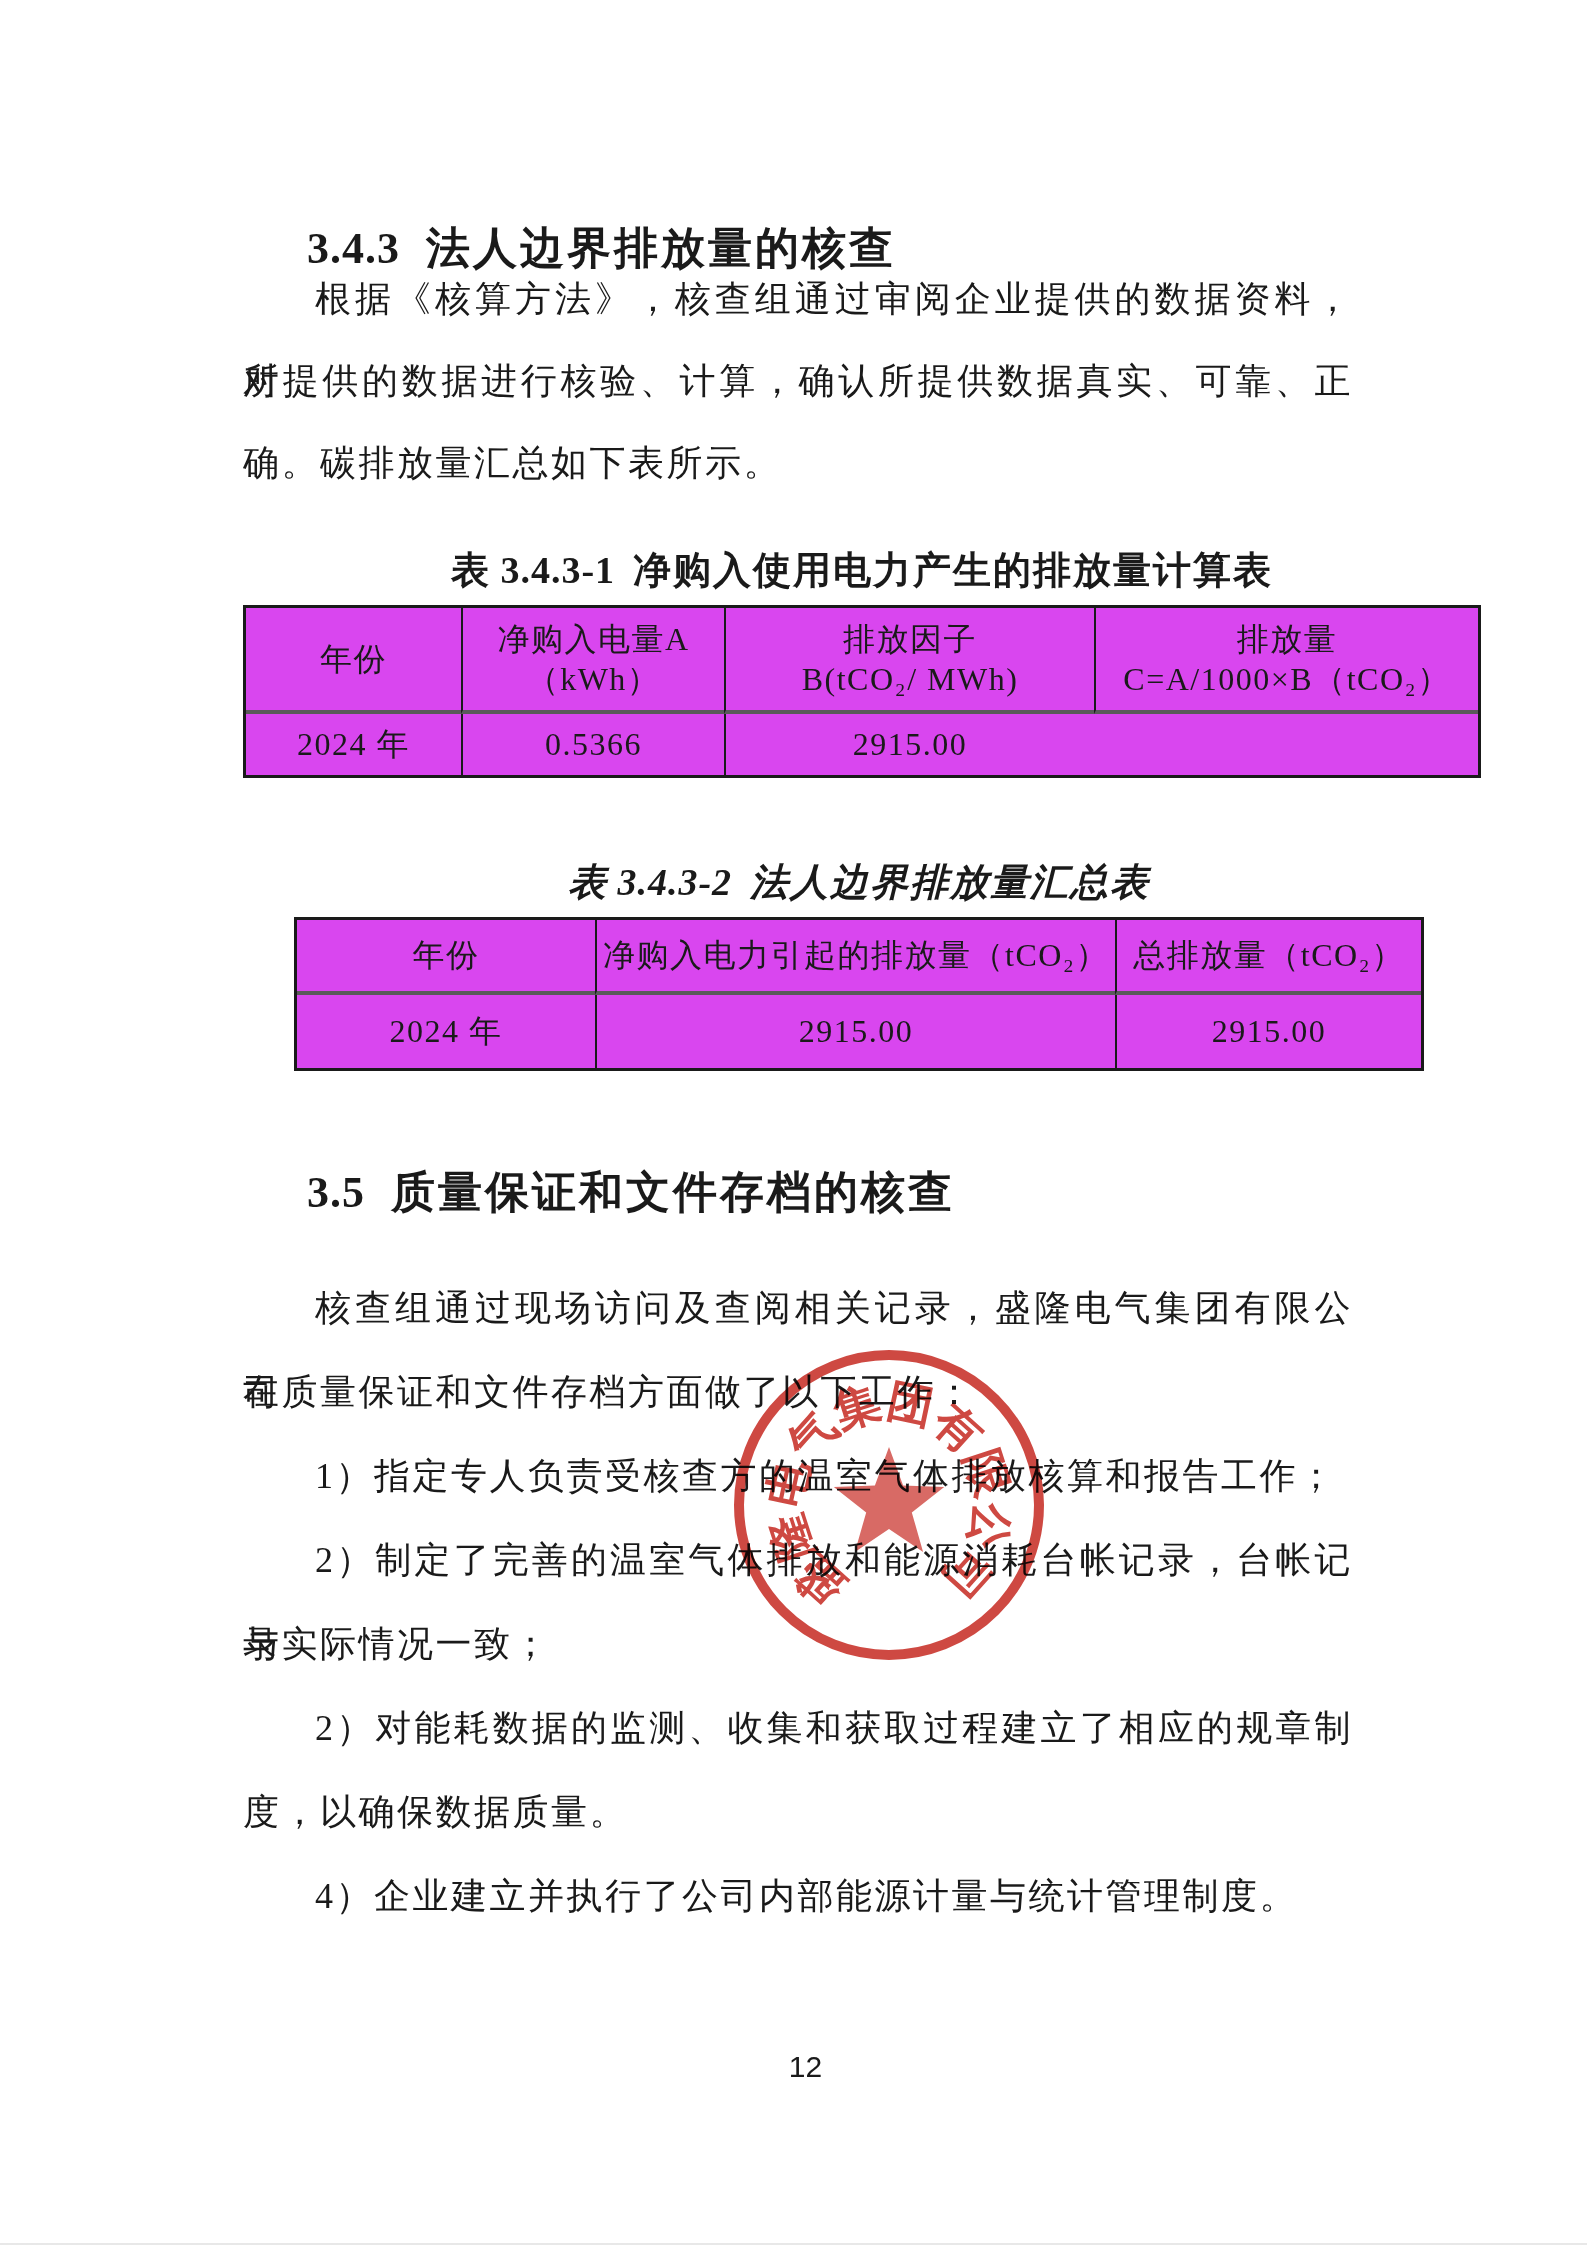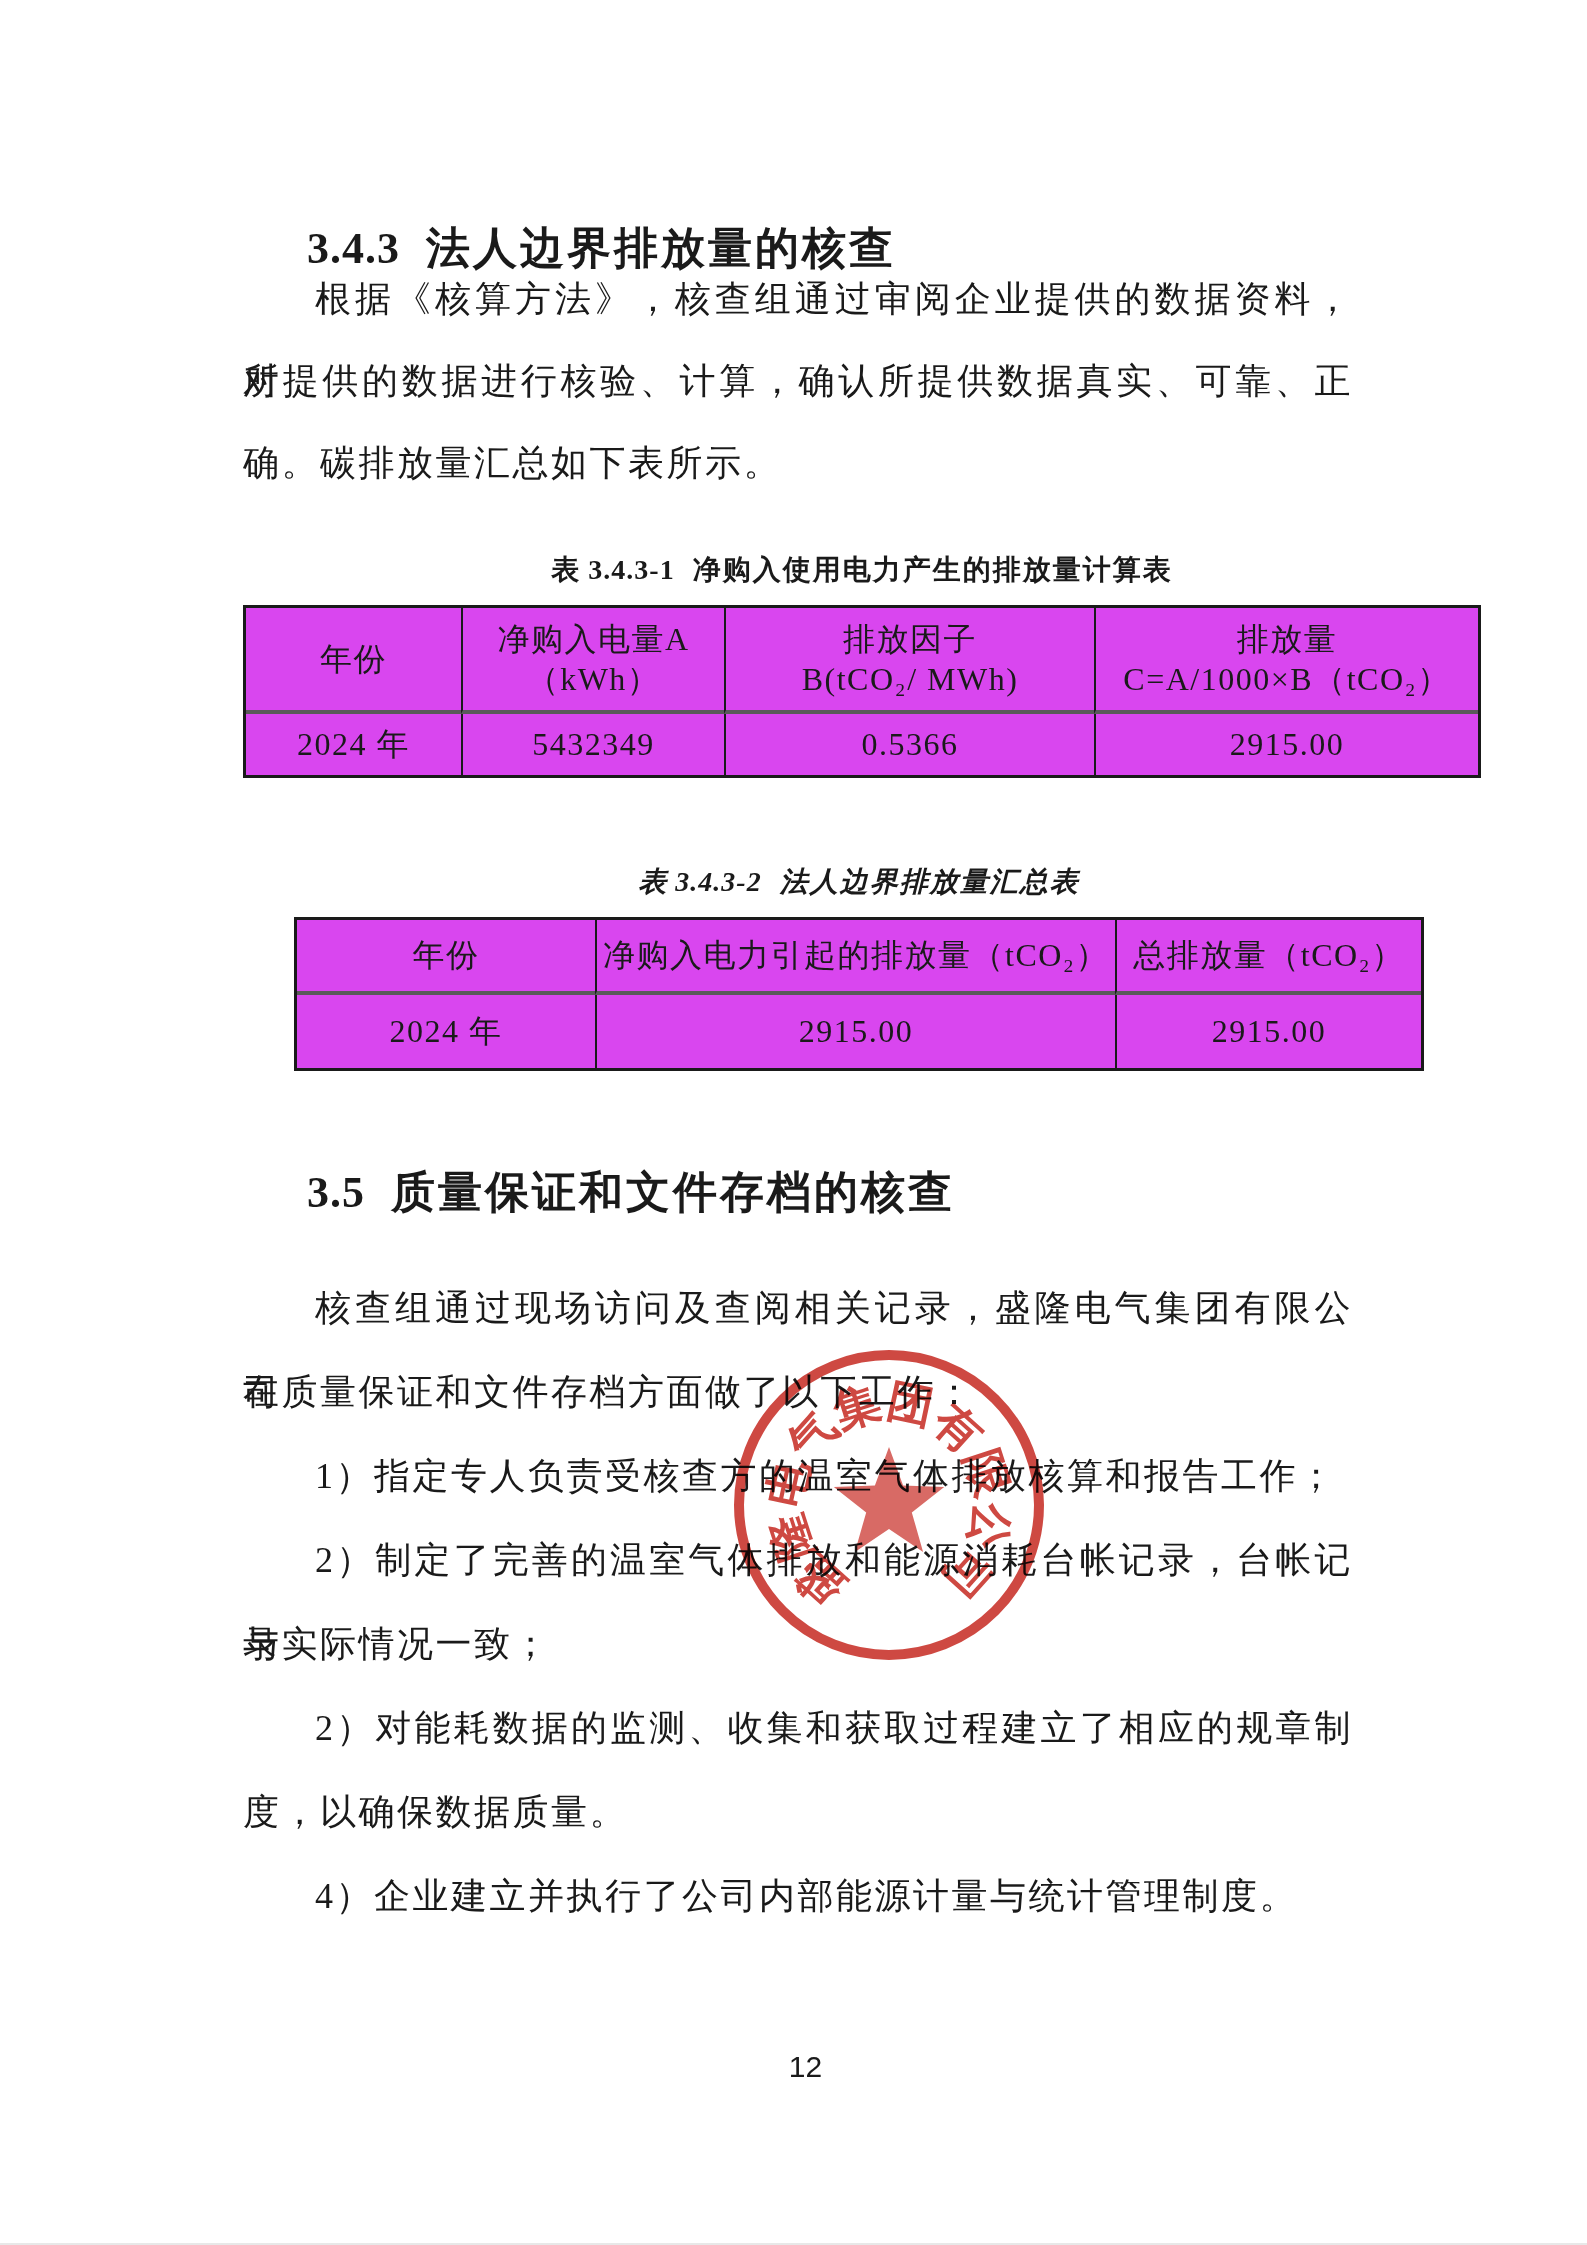--- a/index.html
+++ b/index.html
@@ -29,21 +29,21 @@
     letter-spacing:2.5px;
     white-space:normal;
   }
   .p1 .bline{height:82px;line-height:82px;}
   .p2 .bline{height:84px;line-height:84px;}
   .indent{text-indent:72px;}
   .justify{text-align:justify;text-align-last:justify;}
   
   .tcap{
     font-weight:bold;
-    font-size:28px;
+    font-size:38px;
     line-height:48px;
     text-align:center;
     letter-spacing:2px;
     white-space:nowrap;
   }
   .tcap .cl{margin-right:18px;letter-spacing:1px;}
   
   .tbl{
     display:grid;
     border:3px solid #1a1a1a;
@@ -115,21 +115,20 @@
     </div>
     <div class="cell hd bl">
       <div class="l">排放因子</div>
       <div class="l">B(tCO₂/ MWh)</div>
     </div>
     <div class="cell hd bl">
       <div class="l">排放量</div>
       <div class="l">C=A/1000×B（tCO₂）</div>
     </div>
     <div class="cell">2024 年</div>
-    <div class="cell bl">5432349</div>
     <div class="cell bl">0.5366</div>
     <div class="cell bl">2915.00</div>
   </div>
 
   <div class="abs tcap" style="left:294px;top:858px;width:1130px;font-style:italic;">
     <span class="cl">表 3.4.3-2</span><span>法人边界排放量汇总表</span>
   </div>
 
   <div class="abs tbl t2" style="left:294px;top:917px;">
     <div class="cell hd">年份</div>

